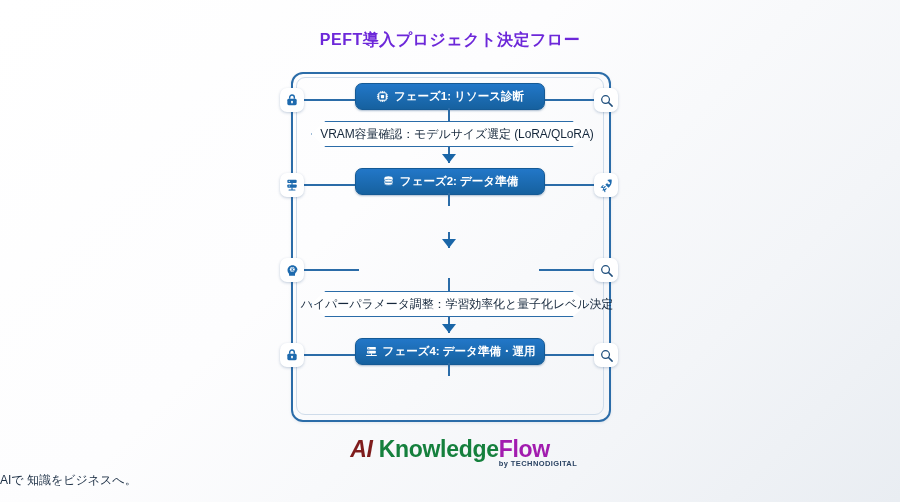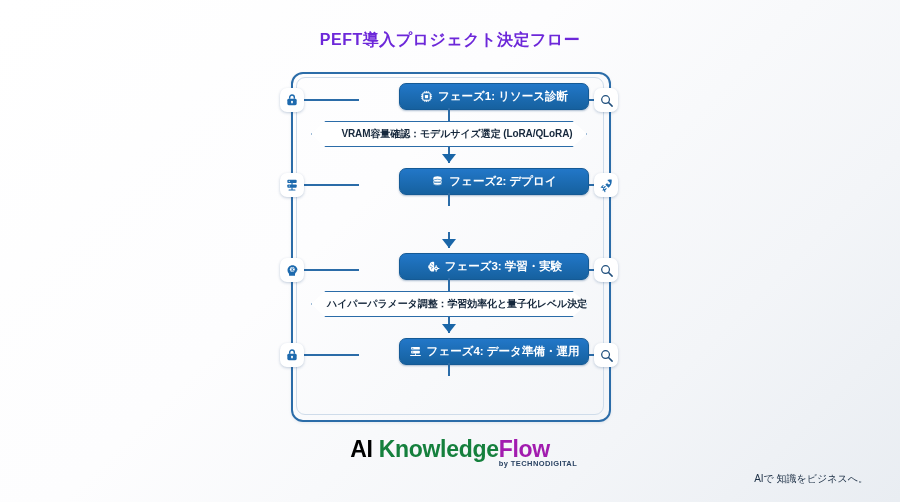--- a/index.html
+++ b/index.html
@@ -45,21 +45,20 @@
   .rail-h.right{right:2px;width:66px;}
 
   
   .pill{
     position:absolute;left:64px;top:5px;width:188px;height:25px;
     background:linear-gradient(180deg,#2277c8 0%,#16619f 100%);
     border:1px solid #155a95;border-radius:7px;
     display:flex;align-items:center;justify-content:center;gap:5px;
     color:#ffffff;font-size:11.5px;font-weight:bold;white-space:nowrap;
     box-shadow:0 1px 2px rgba(20,70,120,.35);
-    margin-left:44px;
   }
   .pill .ic{display:inline-flex;align-items:center;}
   .pill .lbl{line-height:1;}
 
   
   .stem{
     position:absolute;left:157px;top:30px;width:2px;height:13px;background:#2b6ca8;
   }
   
   .stem2{
@@ -80,49 +79,49 @@
     -webkit-clip-path:polygon(5.2% 0%,94.8% 0%,100% 50%,94.8% 100%,5.2% 100%,0% 50%);
   }
   .hexfill{
     position:absolute;left:1.6px;top:1.6px;right:1.6px;bottom:1.6px;
     background:#ffffff;
     clip-path:polygon(5.2% 0%,94.8% 0%,100% 50%,94.8% 100%,5.2% 100%,0% 50%);
     -webkit-clip-path:polygon(5.2% 0%,94.8% 0%,100% 50%,94.8% 100%,5.2% 100%,0% 50%);
   }
   .hextext{
     position:absolute;inset:0;display:flex;align-items:center;justify-content:center;
-    font-size:10px;font-weight:bold;color:#16283c;white-space:nowrap;letter-spacing:-.1px;margin-left:16px;
+    font-size:12px;font-weight:normal;color:#16283c;white-space:nowrap;letter-spacing:-.1px;margin-left:16px;
   }
 
   
   .badge{
     position:absolute;width:24px;height:24px;border-radius:7px;background:#ffffff;
     display:flex;align-items:center;justify-content:center;
     box-shadow:0 1px 3px rgba(40,80,130,.28);
   }
   .badge.l{left:-11px;top:10px;}
   .badge.r{right:-11px;top:10px;}
   .badge svg{display:block;}
 
   
   .logo{
     position:absolute;left:0;top:436px;width:900px;text-align:center;
     font-size:23px;font-weight:bold;letter-spacing:-.3px;white-space:nowrap;
   }
-  .logo .ai{color:#000000;}
+  .logo .ai{color:#7f1d1d;font-style:italic;}
   .logo .kn{color:#15803d;}
   .logo .fl{color:#a21caf;}
   .byline{
     position:absolute;left:0;top:459px;width:900px;text-align:center;
     font-size:7.5px;font-weight:bold;color:#2a4363;letter-spacing:.4px;
     padding-left:88px;
   }
   .tagline{
-    position:absolute;left:0;top:472px;width:868px;text-align:right;
-    font-size:10px;color:#1b2e44;white-space:nowrap;
+    position:absolute;left:0;top:472px;width:868px;text-align:left;
+    font-size:12px;color:#1b2e44;white-space:nowrap;
   }
 </style>
 </head>
 <body>
 
 <div class="stage">
 
   <div class="title">PEFT導入プロジェクト決定フロー</div>
 
   <div class="frame"></div>
@@ -196,21 +195,21 @@
       <div class="pill">
         <span class="ic">
           <svg width="13" height="13" viewBox="0 0 24 24" aria-hidden="true">
             <ellipse cx="12" cy="5.5" rx="7.5" ry="3" fill="#ffffff"></ellipse>
             <path d="M4.5 5.5v5c0 1.66 3.36 3 7.5 3s7.5-1.34 7.5-3v-5" fill="#ffffff"></path>
             <path d="M4.5 11v5c0 1.66 3.36 3 7.5 3s7.5-1.34 7.5-3v-5" fill="#ffffff"></path>
             <ellipse cx="12" cy="10.6" rx="7.5" ry="2.7" fill="none" stroke="#1a6ab0" stroke-width="1.1"></ellipse>
             <ellipse cx="12" cy="16" rx="7.5" ry="2.7" fill="none" stroke="#1a6ab0" stroke-width="1.1"></ellipse>
           </svg>
         </span>
-        <span class="lbl">フェーズ2: デプロイ</span>
+        <span class="lbl">フェーズ2: データ準備</span>
       </div>
 
       <div class="badge r">
         <svg width="15" height="15" viewBox="0 0 24 24" aria-hidden="true">
           <path d="M13.2 3.3c3.9-1.1 7.1-.7 7.1-.7s.4 3.2-.7 7.1c-.8 2.8-4.3 6-4.3 6l-5-5s3.1-3.5 6-4.3z" fill="#1d6aae"></path>
           <circle cx="15.6" cy="8.2" r="1.9" fill="#ffffff"></circle>
           <path d="M9.9 13.6l-2.6 2.6M6.5 12.1L4 14.6l2.2.5M11.4 17.1l-2.5 2.5.5 2.2" stroke="#1d6aae" stroke-width="1.7" stroke-linecap="round" fill="none"></path>
           <path d="M7.2 16.2c-1.2 1.2-1.5 4.1-1.5 4.1s2.9-.3 4.1-1.5" fill="#1d6aae"></path>
         </svg>
       </div>
@@ -227,34 +226,20 @@
       <div class="rail-h right"></div>
 
       <div class="badge l">
         <svg width="15" height="15" viewBox="0 0 24 24" aria-hidden="true">
           <path d="M20 11.5c0-4.4-3.6-8-8-8s-8 3.6-8 8c0 1.9.7 3.6 1.8 5 .5.6.7 1.1.7 1.9v2.1h9.5v-2.6c0-.9.3-1.5.9-2.2 1.3-1.3 2.1-2.6 2.1-4.2z" fill="#1d6aae"></path>
           <circle cx="11.6" cy="10.4" r="3.9" fill="#ffffff"></circle>
           <path d="M11.6 6.8v7.2M9.1 8.3c1 .7 1.7 1.5 2.5 2.1M14.1 8.3c-1 .7-1.7 1.5-2.5 2.1M9.3 12.2c.9-.4 1.6-.8 2.3-1.3M13.9 12.2c-.9-.4-1.6-.8-2.3-1.3" stroke="#1d6aae" stroke-width=".85" fill="none" stroke-linecap="round"></path>
         </svg>
       </div>
 
-      <div class="pill">
-        <span class="ic">
-          <svg width="14" height="14" viewBox="0 0 24 24" aria-hidden="true">
-            <path d="M11.8 3.2c-3 0-5.4 2.1-5.8 4.8-1.3.6-2.2 1.9-2.2 3.5 0 1.5.8 2.8 2 3.4.1 2.8 2.5 5 5.5 5 1 0 1.9-.3 2.7-.7V3.9c-.7-.4-1.4-.7-2.2-.7z" fill="#ffffff"></path>
-            <path d="M9.4 6.6c1.2.3 2 1.1 2.4 2.1M7 10.4c1.1.2 2.1.8 2.8 1.7M9.2 15.4c1-.6 1.8-1.5 2.2-2.5" stroke="#1a6ab0" stroke-width="1.1" fill="none" stroke-linecap="round"></path>
-            <circle cx="17.4" cy="14.4" r="3.2" fill="#ffffff"></circle>
-            <circle cx="17.4" cy="14.4" r="1.1" fill="#1a6ab0"></circle>
-            <g stroke="#ffffff" stroke-width="1.8" stroke-linecap="round">
-              <path d="M17.4 9.6v1.6M17.4 17.6v1.6M12.6 14.4h1.6M20.6 14.4h1.6"></path>
-            </g>
-          </svg>
-        </span>
-        <span class="lbl">フェーズ3: 学習・実験</span>
-      </div>
 
       <div class="badge r">
         <svg width="15" height="15" viewBox="0 0 24 24" aria-hidden="true">
           <circle cx="10.5" cy="10.5" r="6.2" fill="none" stroke="#1f4f7d" stroke-width="2"></circle>
           <path d="M15.2 15.2L21 21" stroke="#1f4f7d" stroke-width="2.4" stroke-linecap="round"></path>
         </svg>
       </div>
 
       <div class="stem"></div>
 

